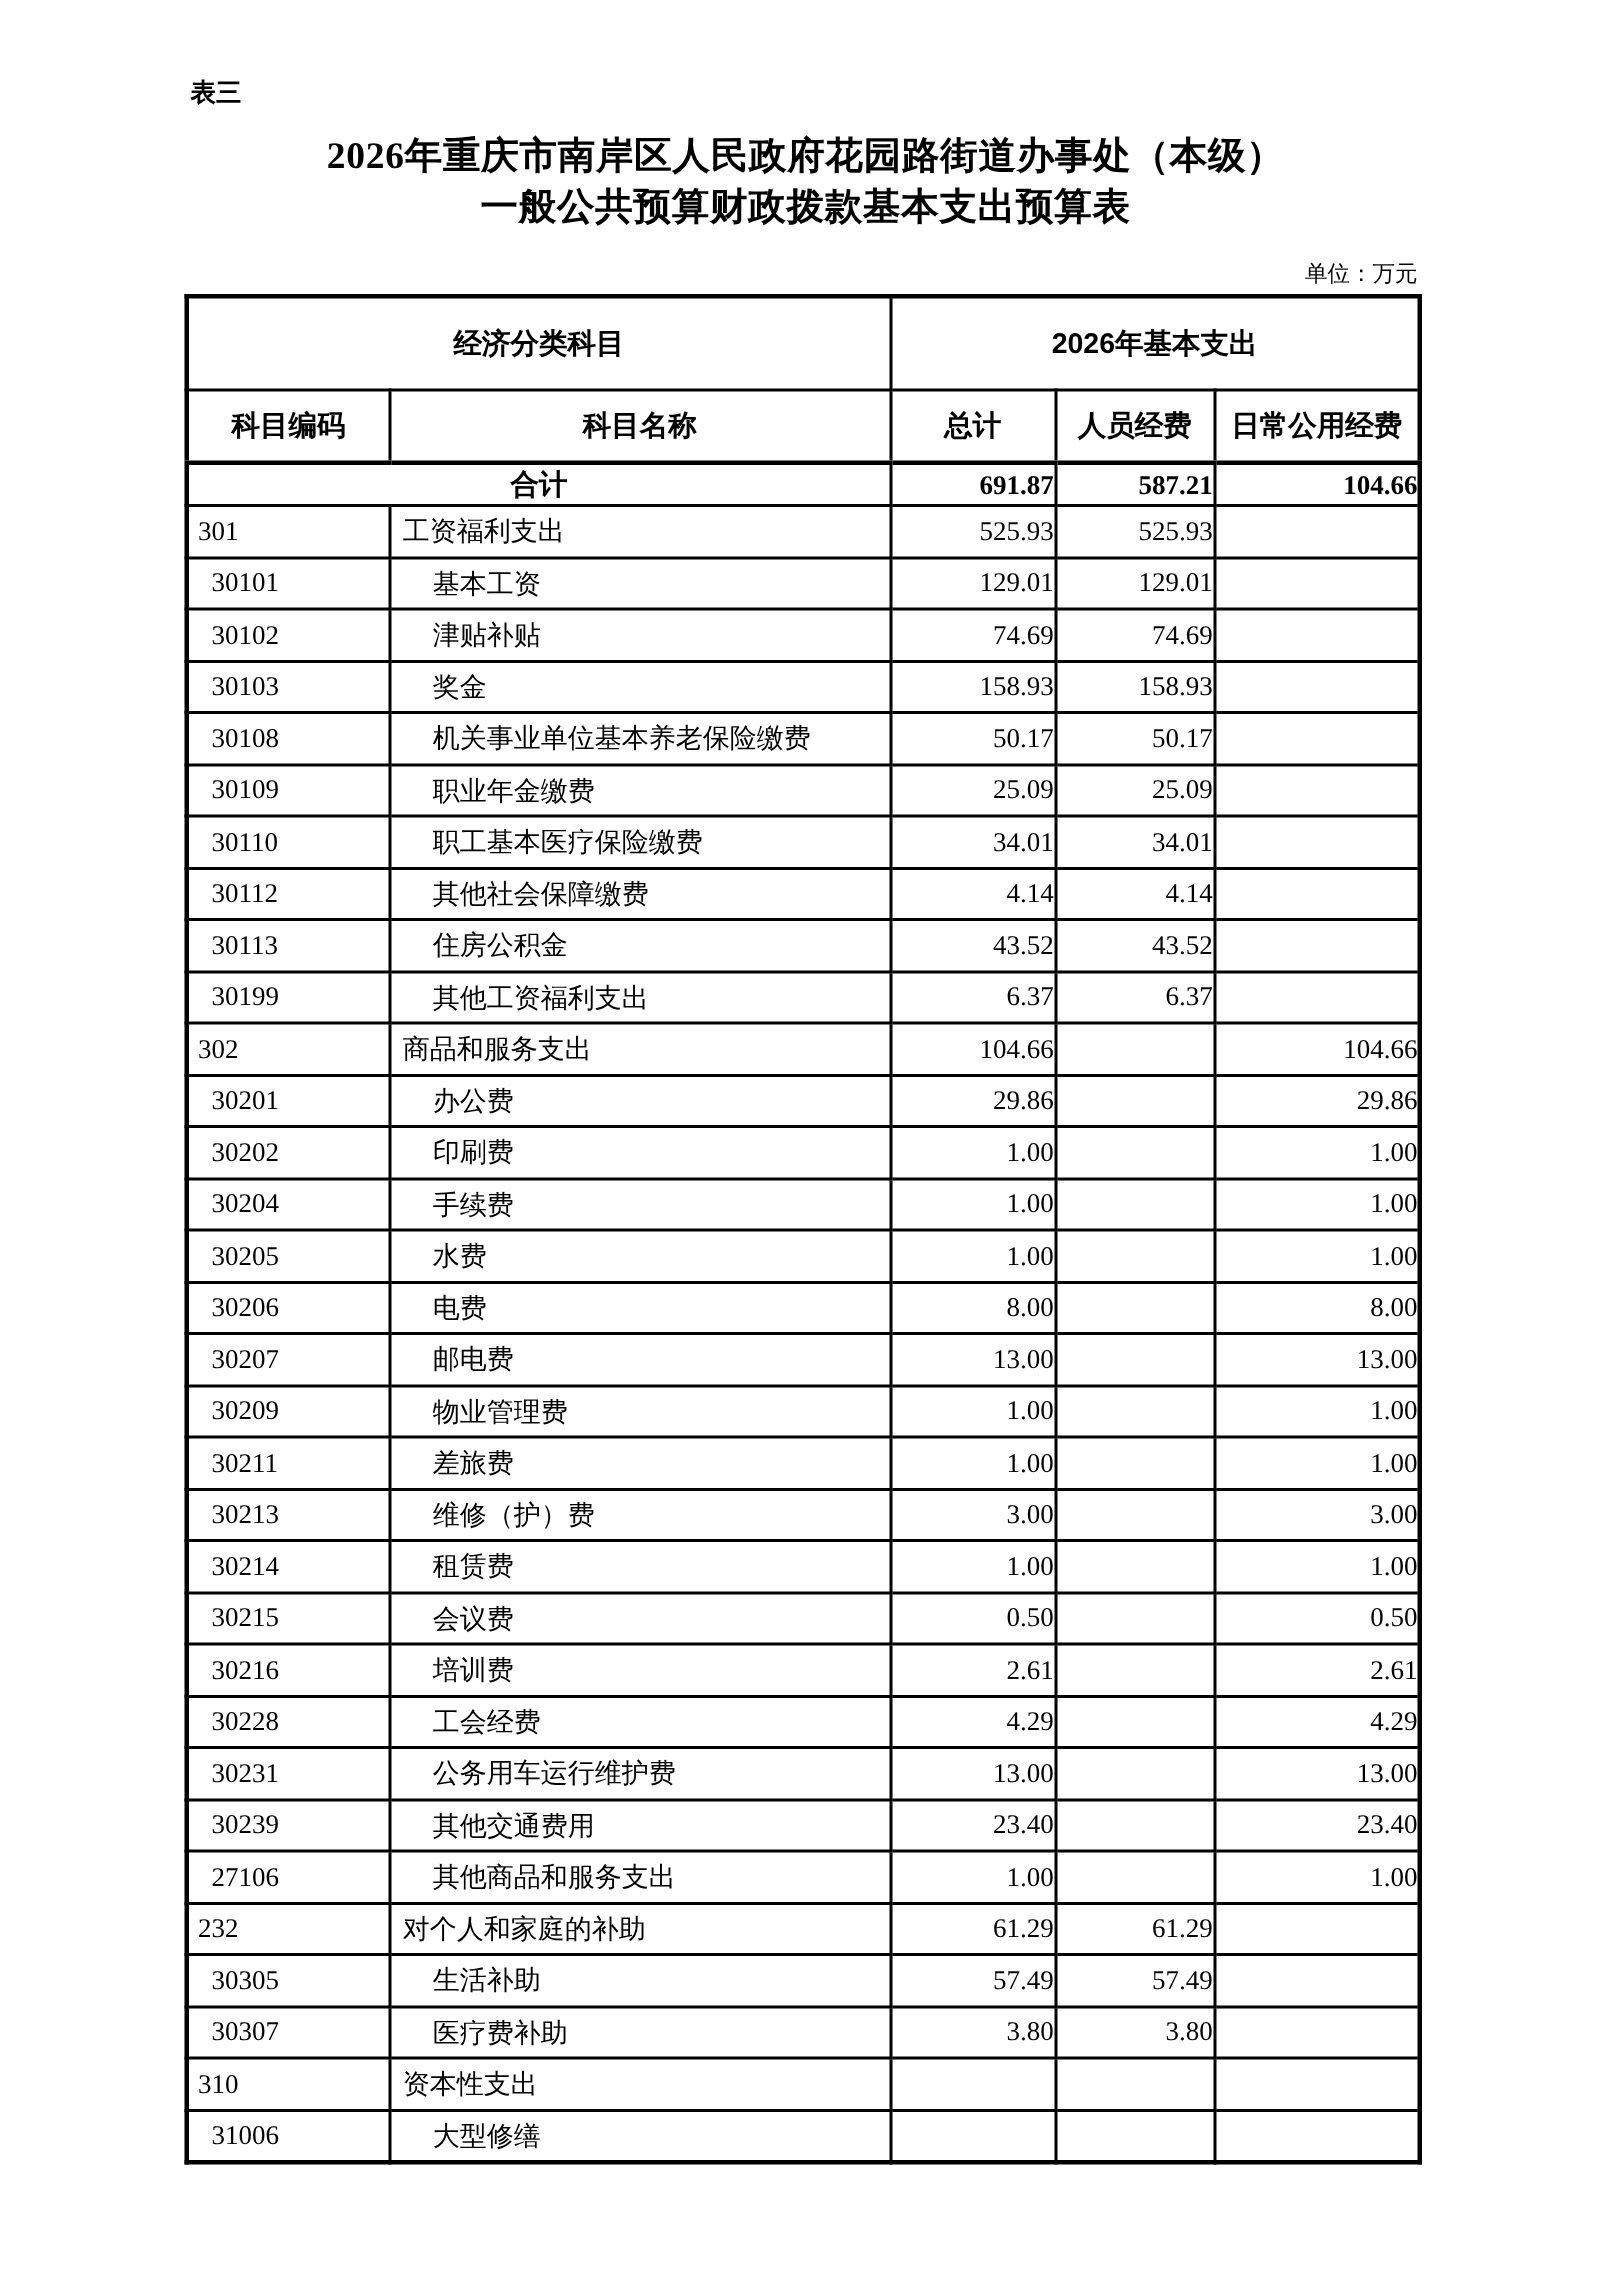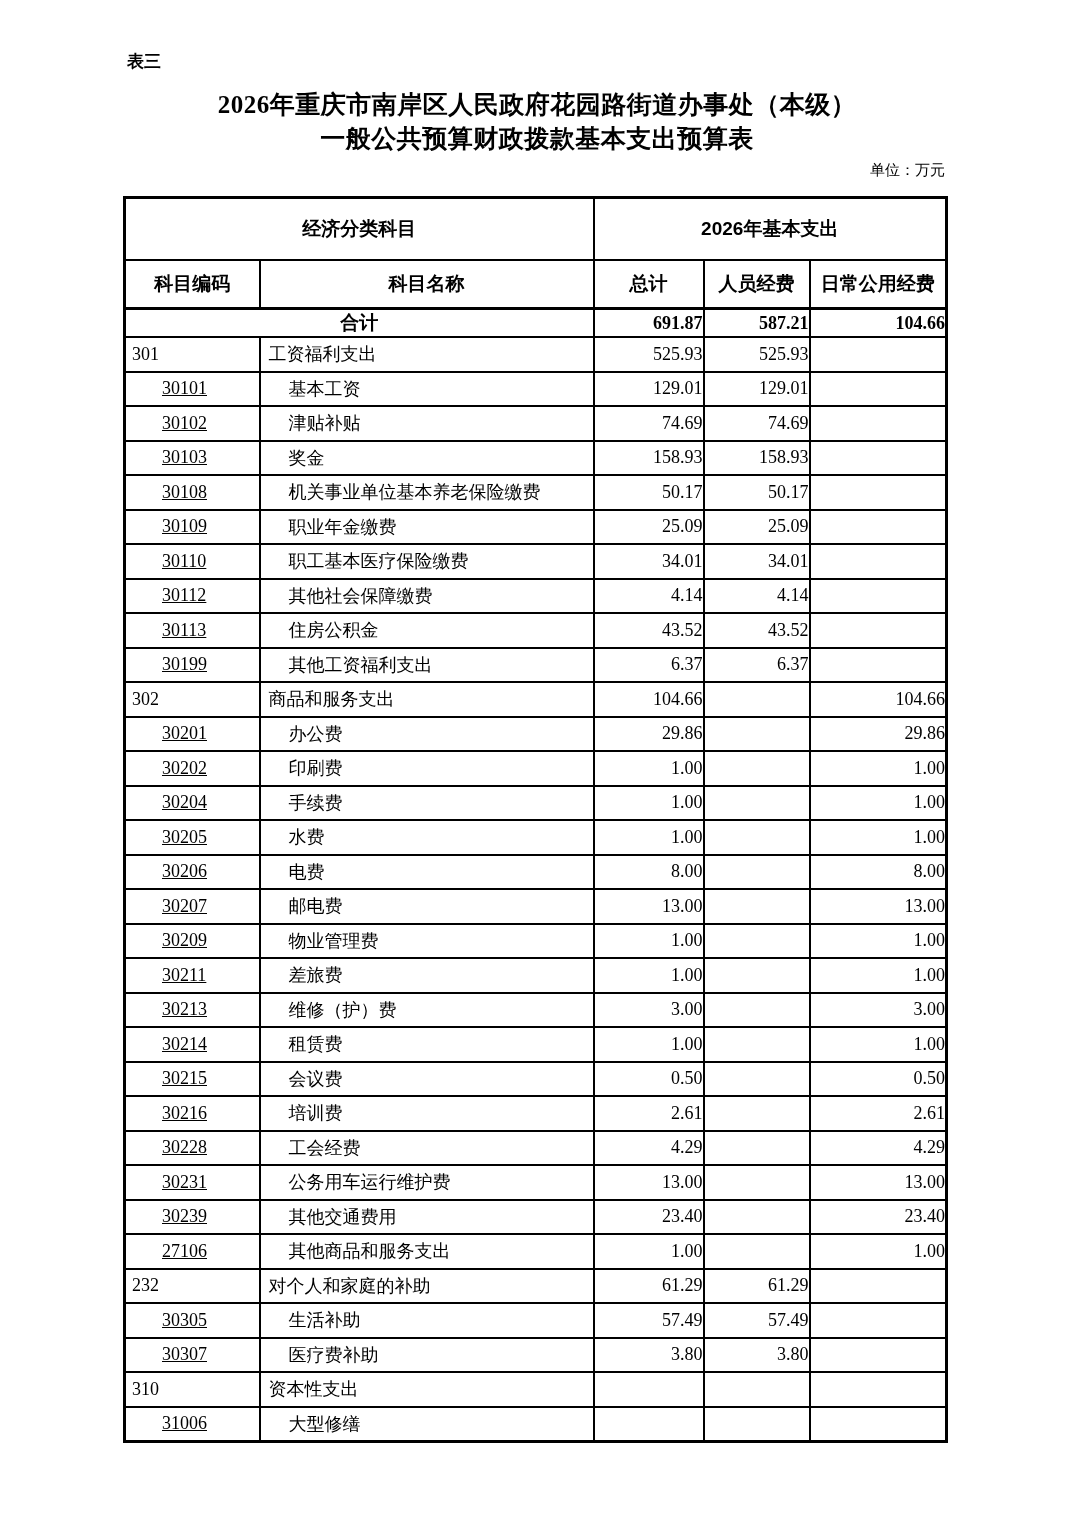--- a/index.html
+++ b/index.html
@@ -30,21 +30,21 @@
     width: 100%;
     text-align: center;
     font-size: 25px;
     font-weight: bold;
     line-height: 34px;
     letter-spacing: 0.5px;
   }
   .unit-label {
     position: absolute;
     left: 123px;
-    top: 161px;
+    top: 173px;
     width: 822px;
     text-align: right;
     font-size: 15px;
   }
   table.budget {
     position: absolute;
     left: 123px;
     top: 196px;
     width: 822px;
     border-collapse: collapse;
@@ -77,21 +77,21 @@
   td.code-cell {
     font-size: 18px;
     text-align: left;
   }
   td.name-cell {
     font-size: 18px;
     text-align: left;
   }
   tr.level-1 td.code-cell { padding-left: 6px; }
   tr.level-1 td.name-cell { padding-left: 8px; }
-  tr.level-2 td.code-cell { padding-left: 36px; text-decoration: underline; }
+  tr.level-2 td.code-cell { padding-left: 15px; }
   tr.level-2 td.name-cell { padding-left: 28px; }
   td.num {
     text-align: right;
     padding-right: 7px;
     font-size: 18px;
   }
 </style>
 </head>
 <body>
 

